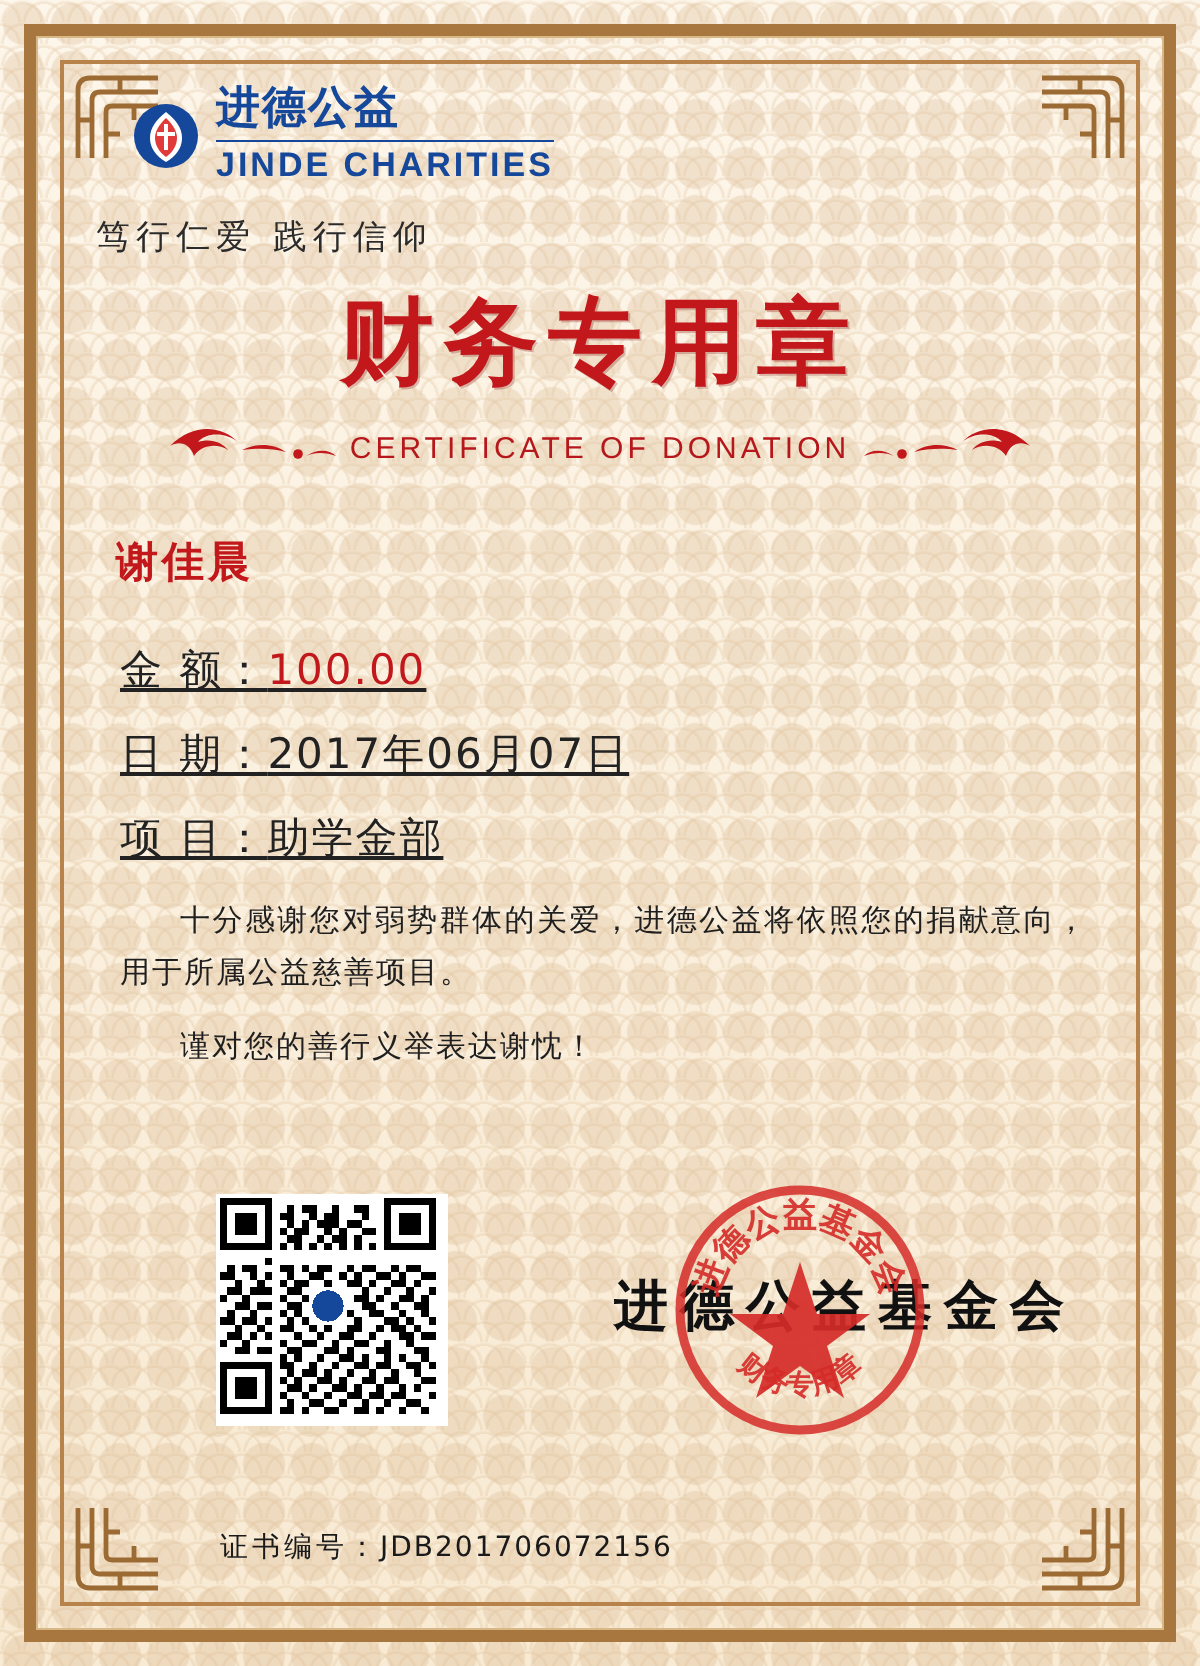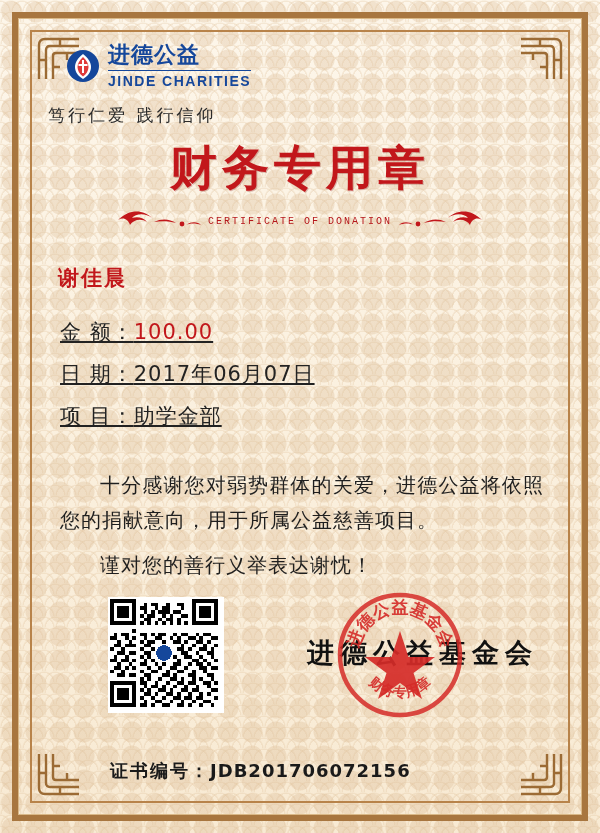--- a/index.html
+++ b/index.html
@@ -83,21 +83,21 @@
   .logo-text { line-height: 1; }
   .logo-cn {
     font-family: "DejaVu Sans", "Liberation Sans", sans-serif;
     font-size: 22px;
     font-weight: bold;
     color: #15479b;
     letter-spacing: 1px;
   }
   .logo-en {
     margin-top: 4px;
-    font-size: 14px;
+    font-size: 17px;
     font-weight: bold;
     letter-spacing: 1.5px;
     color: #15479b;
     border-top: 1px solid #15479b;
     padding-top: 3px;
   }
 
   
   .motto {
     margin-top: 16px;
@@ -120,22 +120,22 @@
     margin-top: 6px;
     display: flex;
     align-items: center;
     justify-content: center;
     gap: 6px;
   }
   .flourish { color: #c2171b; width: 86px; height: 30px; }
   .flourish svg { display:block; width: 86px; height: 30px; }
   .flourish.right { transform: scaleX(-1); }
   .sub-title {
-    font-family: Liberation Mono, monospace;
-    font-size: 10px;
+    font-family: Liberation Sans, sans-serif;
+    font-size: 15px;
     color: #b5171b;
     letter-spacing: 2px;
     white-space: nowrap;
     text-align: right;
   }
 
   
   .donor {
     margin-top: 28px;
     padding-left: 10px;
@@ -154,24 +154,24 @@
     color: #222;
     margin-bottom: 14px;
     letter-spacing: 1px;
     text-decoration: underline;
   }
   .field .val { color: #222; }
   .field.amount .val { color: #c2171b; }
 
   
   .body-text {
-    margin-top: 38px;
+    margin-top: 14px;
     padding: 0 8px 0 12px;
     font-family: "DejaVu Sans", "Liberation Sans", sans-serif;
-    font-size: 20px;
+    font-size: 15px;
     line-height: 1.75;
     color: #1f1f1f;
     text-align: justify;
     letter-spacing: 1px;
   }
   .body-text p { margin: 0 0 10px 0; text-indent: 2em; }
 
   
   .footer {
     position: absolute;
@@ -209,24 +209,23 @@
     width: 132px; height: 132px;
   }
   .seal svg { display: block; }
 
   
   .cert-no {
     position: absolute;
     left: 62px;
     bottom: 6px;
     font-family: "DejaVu Sans", "Liberation Sans", sans-serif;
-    font-size: 18px;
+    font-size: 14px;
     color: #1a1a1a;
     letter-spacing: 1px;
-    font-weight: bold;
   }
   .cert-no .cn-label { letter-spacing: 2px; }
 </style>
 </head>
 <body>
 
 <div class="certificate">
   <div class="scale-pattern"></div>
   <div class="outer-border"></div>
   <div class="inner-border"></div>

